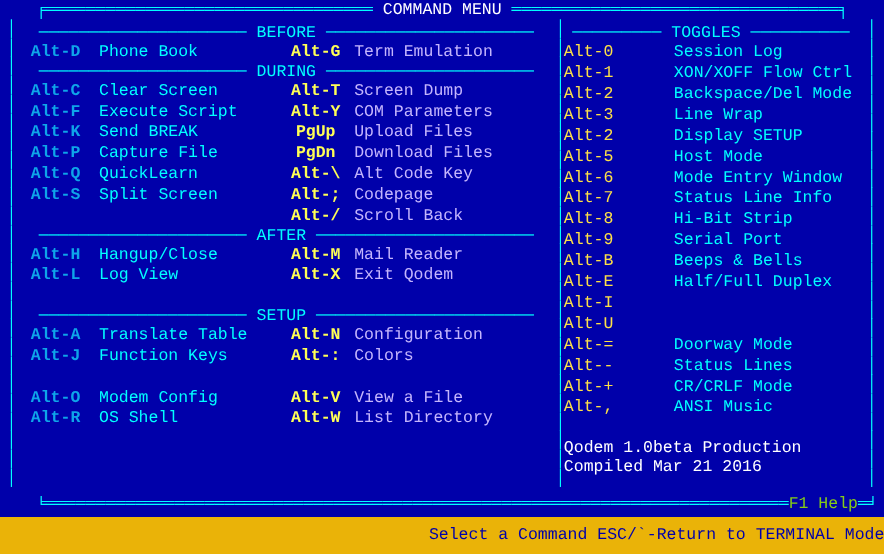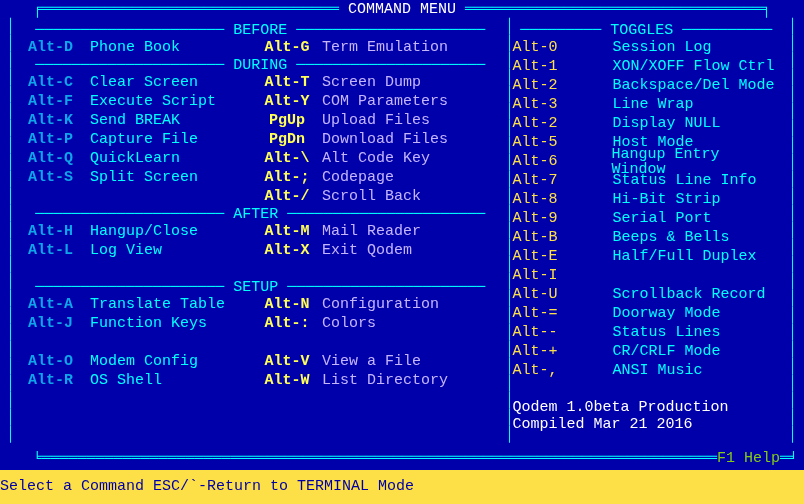--- a/index.html
+++ b/index.html
@@ -111,25 +111,25 @@
     bottom: 4px;
     left: 6px;
     right: 6px;
     color: #00ffff;
     white-space: pre;
     overflow: hidden;
     text-align: right;
   }
   .f1help { color: #84cc16; }
   .statusbar {
-    background: #fde047;
+    background: #eab308;
     height: 34px;
     width: 804px;
     color: #0000aa;
-    text-align: left;
+    text-align: right;
     padding-top: 9px;
     font-weight: normal;
   }
 </style>
 </head>
 <body>
 
 <div class="screen">
 
   <div class="frame-top">╒═════════════════════════════════ <span class="span-title">COMMAND MENU</span> ═════════════════════════════════╕</div>
@@ -250,29 +250,29 @@
         <div class="row">
           <span class="rkey">Alt-2</span>
           <span class="rlabel">Backspace/Del Mode</span>
         </div>
         <div class="row">
           <span class="rkey">Alt-3</span>
           <span class="rlabel">Line Wrap</span>
         </div>
         <div class="row">
           <span class="rkey">Alt-2</span>
-          <span class="rlabel">Display NULL</span>
+          <span class="rlabel">Display SETUP</span>
         </div>
         <div class="row">
           <span class="rkey">Alt-5</span>
           <span class="rlabel">Host Mode</span>
         </div>
         <div class="row">
           <span class="rkey">Alt-6</span>
-          <span class="rlabel">Hangup Entry Window</span>
+          <span class="rlabel">Mode Entry Window</span>
         </div>
         <div class="row">
           <span class="rkey">Alt-7</span>
           <span class="rlabel">Status Line Info</span>
         </div>
         <div class="row">
           <span class="rkey">Alt-8</span>
           <span class="rlabel">Hi-Bit Strip</span>
         </div>
         <div class="row">
@@ -285,21 +285,20 @@
         </div>
         <div class="row">
           <span class="rkey">Alt-E</span>
           <span class="rlabel">Half/Full Duplex</span>
         </div>
         <div class="row">
           <span class="rkey">Alt-I</span>
         </div>
         <div class="row">
           <span class="rkey">Alt-U</span>
-          <span class="rlabel">Scrollback Record</span>
         </div>
         <div class="row">
           <span class="rkey">Alt-=</span>
           <span class="rlabel">Doorway Mode</span>
         </div>
         <div class="row">
           <span class="rkey">Alt--</span>
           <span class="rlabel">Status Lines</span>
         </div>
         <div class="row">

